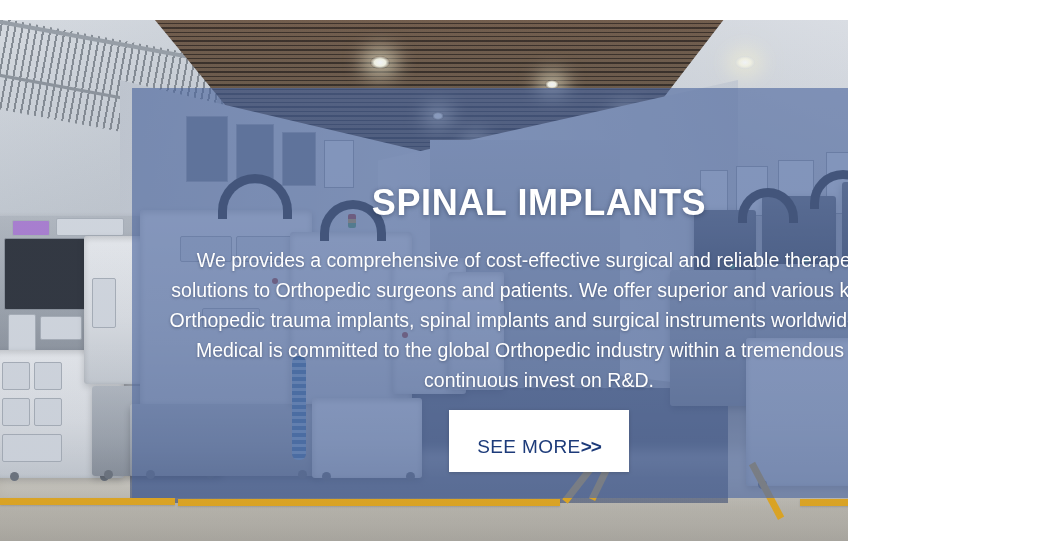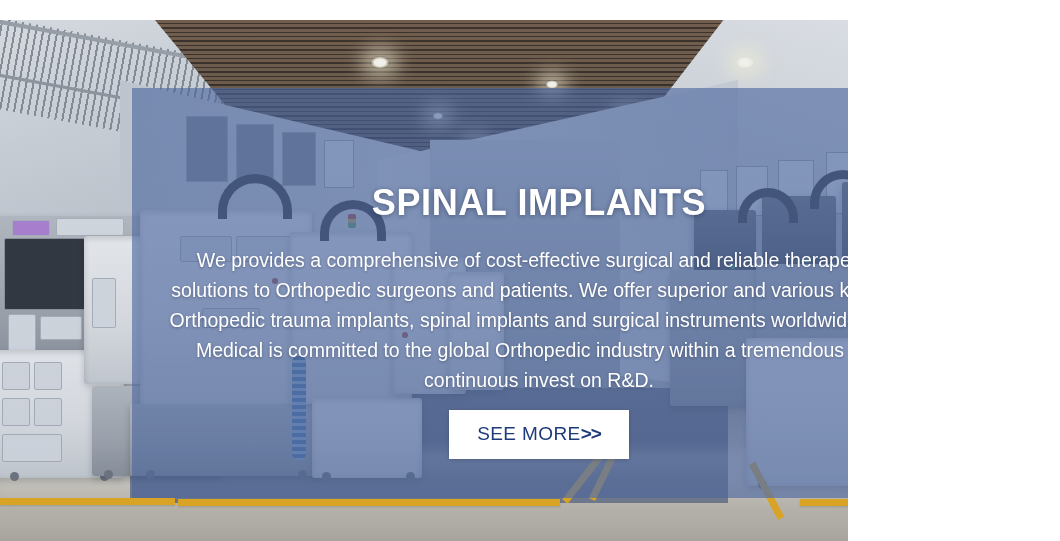--- a/index.html
+++ b/index.html
@@ -136,21 +136,21 @@
     text-align:center;color:#ffffff;
     font-size:19.5px;line-height:30px;font-weight:400;
     text-shadow:0 1px 3px rgba(20,30,55,.4);
   }
   .cta-wrap{position:absolute;left:0;right:0;top:322px;text-align:center;}
   .cta{
     display:inline-block;
     background:#ffffff;
     color:#1d3b7a;
     font-size:19px;font-weight:500;letter-spacing:.4px;
-    padding:13px 28px 14px 28px;
+    padding:26px 28px 14px 28px;
     min-width:124px;
     text-decoration:none;
     box-shadow:0 1px 4px rgba(0,0,0,.18);
   }
   .cta .chev{letter-spacing:-1px;font-weight:600;}
 </style>
 </head>
 <body>
 
 <div class="stage">

